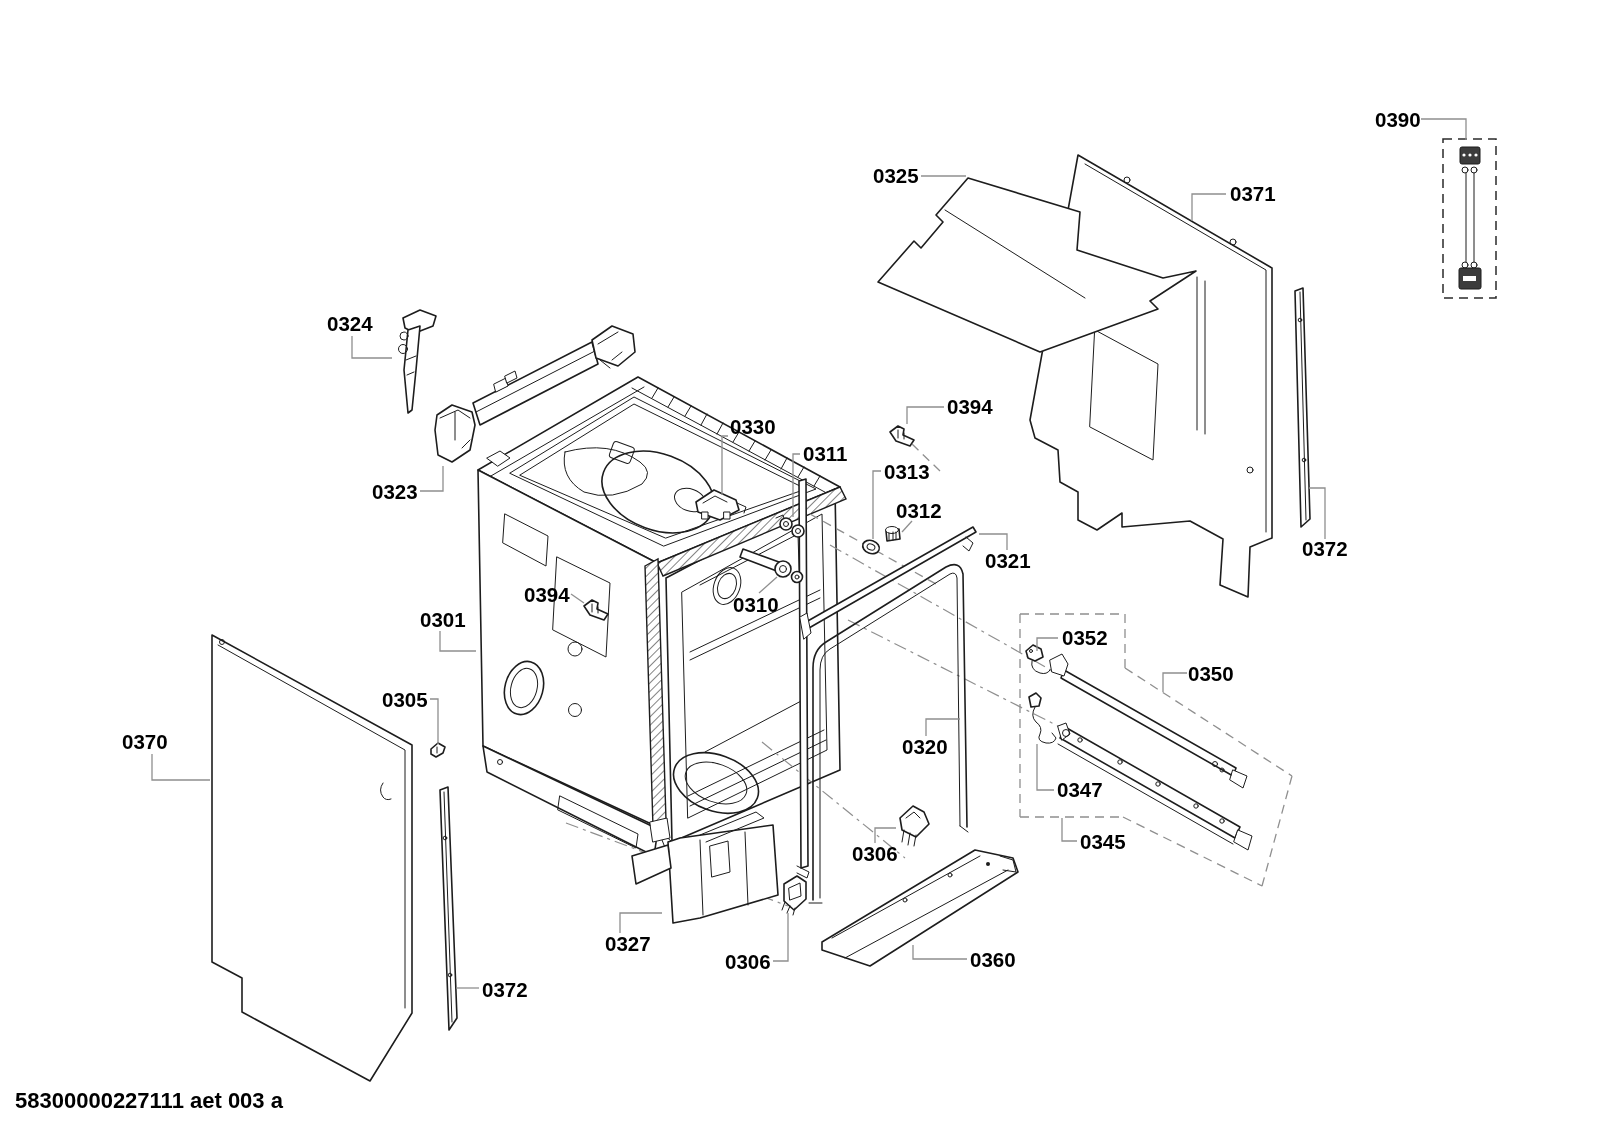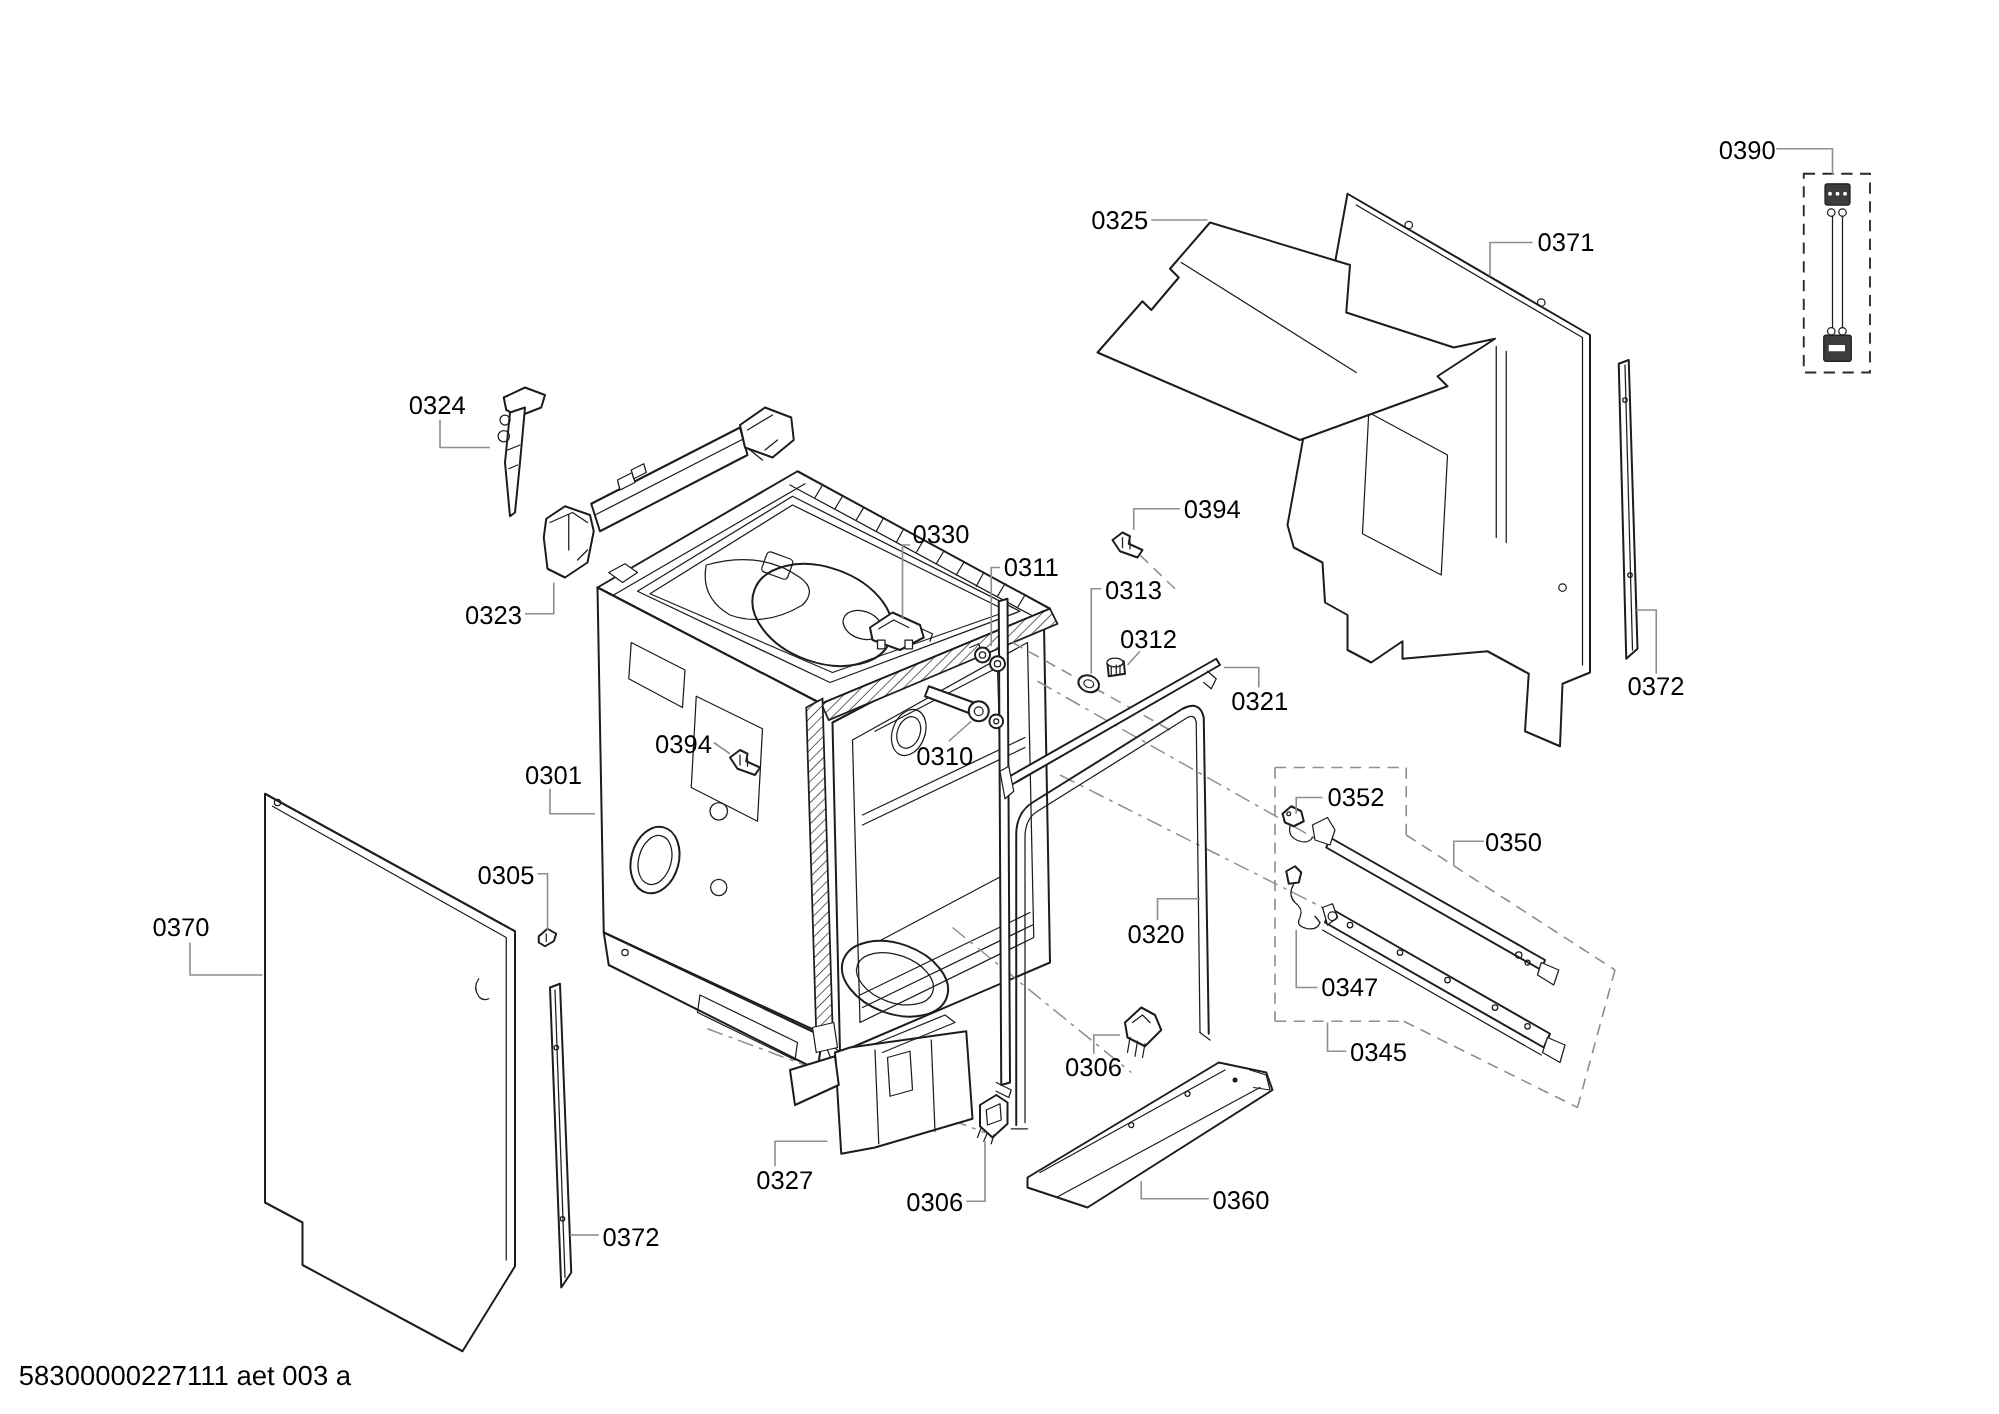--- a/index.html
+++ b/index.html
@@ -1,16 +1,16 @@
 <!DOCTYPE html>
 <html><head>
 <meta charset="utf-8">
 <style>
   html,body{margin:0;padding:0;background:#ffffff;}
-  .page{position:relative;width:1599px;height:1131px;background:#ffffff;overflow:hidden;}
+  .page{position:relative;width:1599px;height:1131px;background:#ffffff;overflow:hidden;font-weight:bold;}
   svg{display:block;}
   .ln  {fill:none;stroke:#1d1d1d;stroke-width:1.6;stroke-linecap:round;stroke-linejoin:round;}
   .lnf {fill:#ffffff;stroke:#1d1d1d;stroke-width:1.6;stroke-linejoin:round;stroke-linecap:round;}
   .thin{stroke-width:1;}
   .leader{fill:none;stroke:#8f8f8f;stroke-width:1.3;}
   .dash {fill:none;stroke:#8f8f8f;stroke-width:1.3;stroke-dasharray:9 6;}
   .dashdot{fill:none;stroke:#8f8f8f;stroke-width:1.2;stroke-dasharray:13 5 3 5;}
   .dashblk{fill:none;stroke:#2a2a2a;stroke-width:1.5;stroke-dasharray:9 6;}
   .part-label{font-family:"Liberation Sans",sans-serif;font-size:20.5px;fill:#000;}
   .footer{font-family:"Liberation Sans",sans-serif;font-size:22px;fill:#000;}

